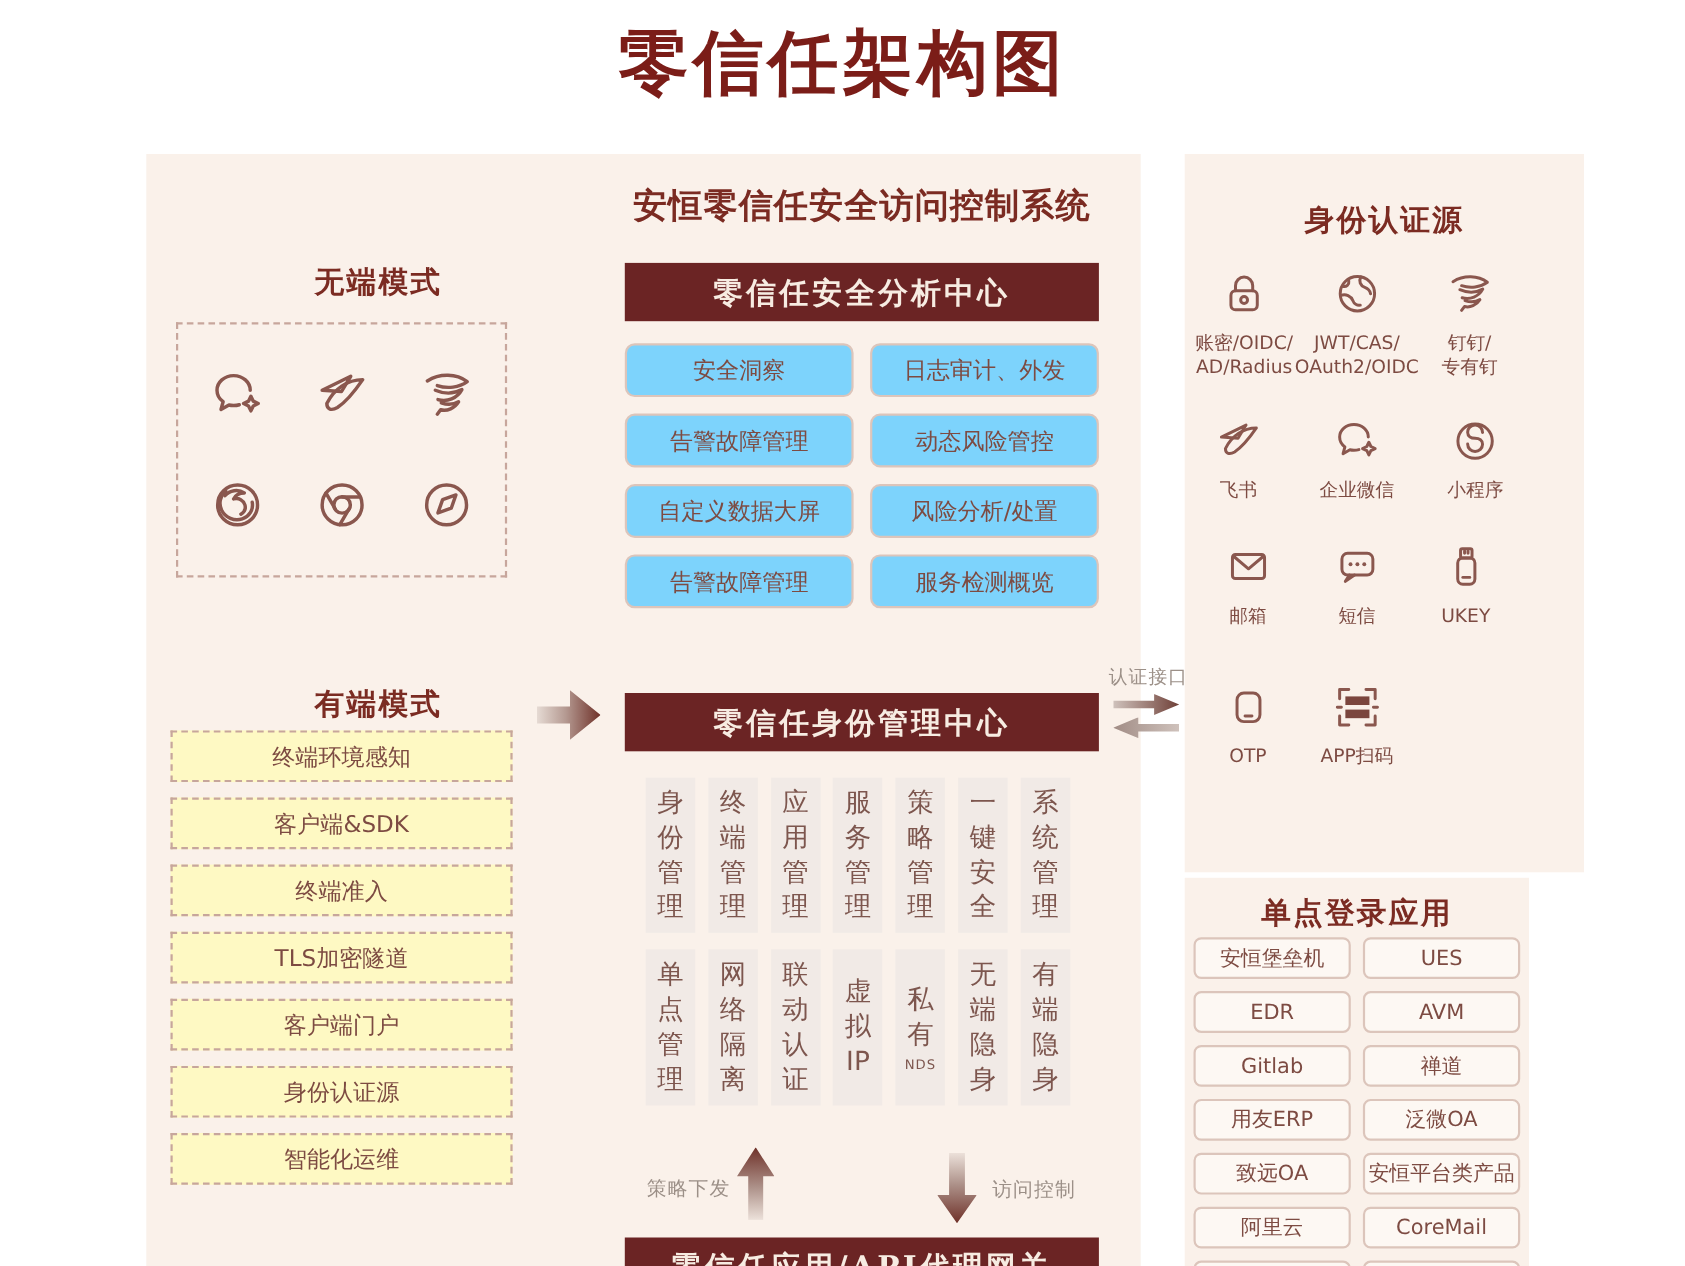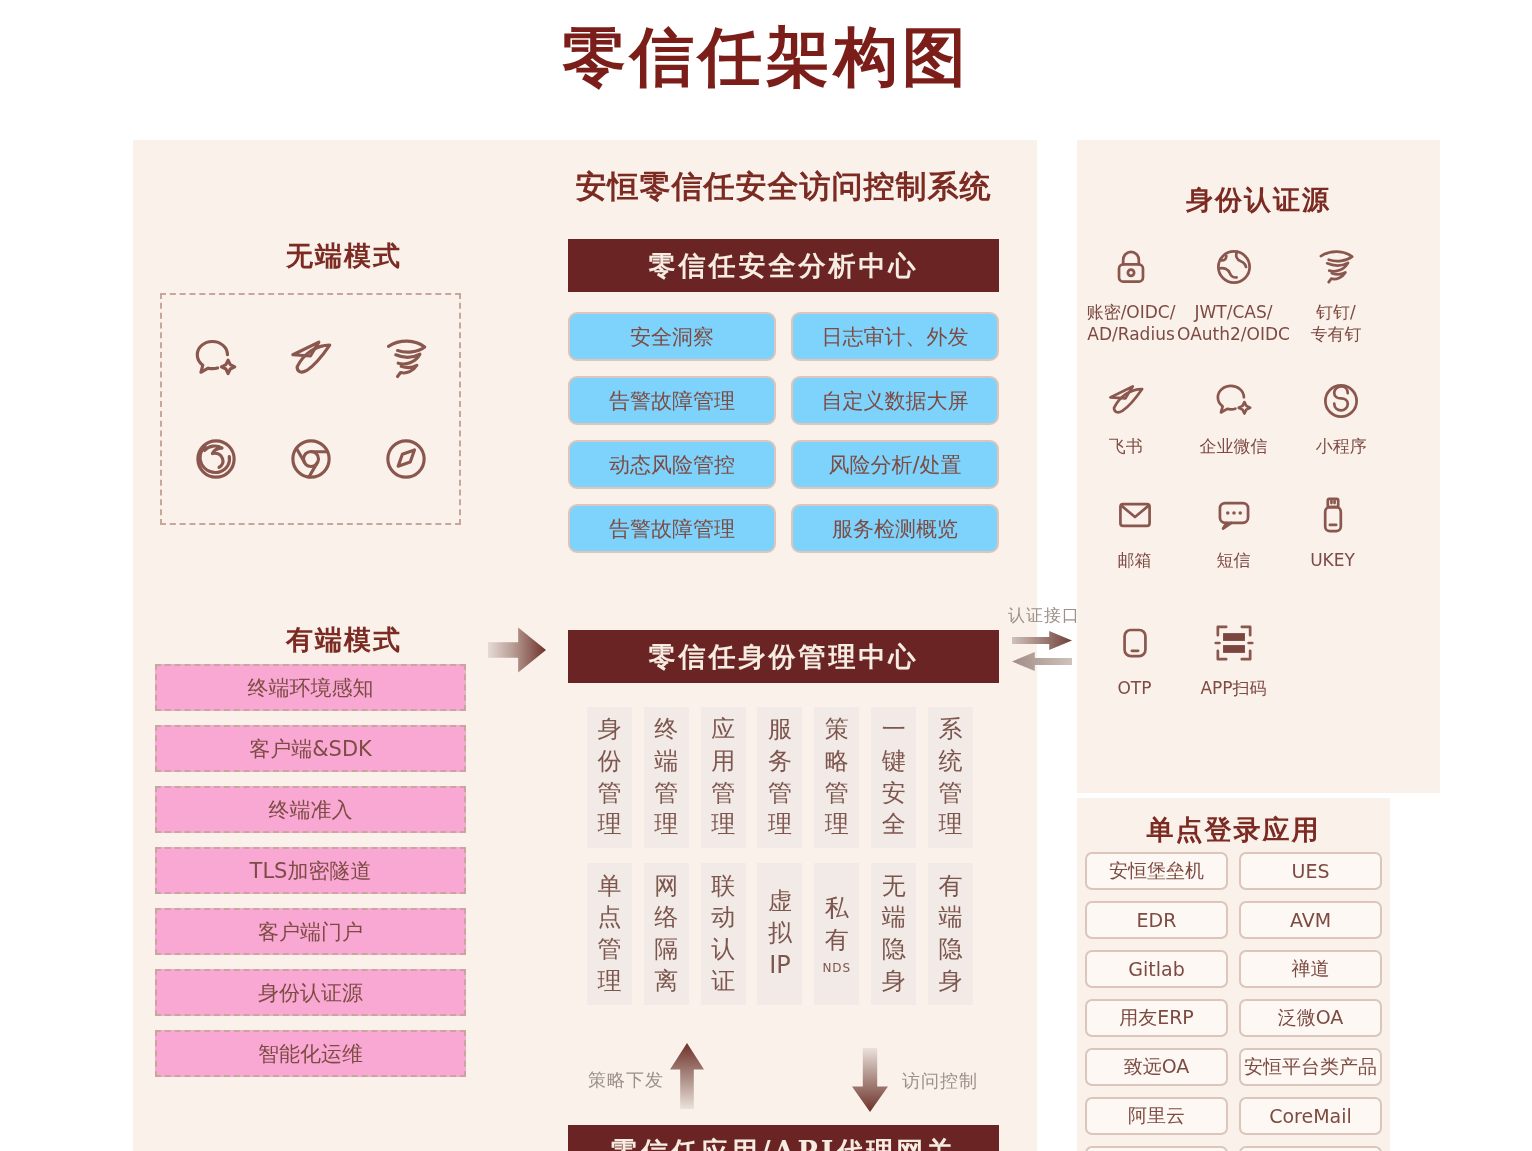--- a/index.html
+++ b/index.html
@@ -23,21 +23,21 @@
   #agentless-title{top:98px;}
   #agentless-box{position:absolute;left:27px;top:153px;width:301px;height:232px;
                  border:2px dashed #c7a69c;box-sizing:border-box;
                  display:grid;grid-template-columns:repeat(3,1fr);place-items:center;
                  padding:14px 6px;}
   #agent-title{top:482px;}
   #agent-list{position:absolute;left:22px;top:524px;width:311px;display:flex;
               flex-direction:column;gap:14px;}
   .agent-item{height:47px;border:2px dashed #c7a69c;box-sizing:border-box;
               display:flex;align-items:center;justify-content:center;
-              font-size:21px;color:#7d4b42;background:#f9a8d4;}
+              font-size:21px;color:#7d4b42;background:#fef9c3;}
 
   
   #center-title{top:26px;font-size:31px;letter-spacing:1px;}
   .banner{position:absolute;left:38px;width:431px;height:53px;background:#6b2424;
           color:#f7ece2;display:flex;align-items:center;justify-content:center;
           font-size:27px;letter-spacing:3px;}
   #banner-analysis{top:99px;}
   #analysis-buttons{position:absolute;left:38px;top:172px;width:431px;display:grid;
                     grid-template-columns:1fr 1fr;column-gap:15px;row-gap:15px;}
   .btn{height:49px;background:#7dd3fc;border:2px solid #dcc5bb;border-radius:9px;
@@ -161,22 +161,22 @@
       </div>
   </div>
 
   <div class="panel" id="panel-center">
     <div class="sec-title serif" id="center-title">安恒零信任安全访问控制系统</div>
     <div class="banner serif" id="banner-analysis">零信任安全分析中心</div>
     <div id="analysis-buttons">
         <div class="btn">安全洞察</div>
         <div class="btn">日志审计、外发</div>
         <div class="btn">告警故障管理</div>
+        <div class="btn">动态风险管控</div>
         <div class="btn">自定义数据大屏</div>
-        <div class="btn">动态风险管控</div>
         <div class="btn">风险分析/处置</div>
         <div class="btn">告警故障管理</div>
         <div class="btn">服务检测概览</div>
       </div>
     <div class="banner serif" id="banner-identity">零信任身份管理中心</div>
     <div class="mod-row" id="mod-row-1">
         <div class="mod">
           <span class="ch">身</span>
           <span class="ch">份</span>
           <span class="ch">管</span>

